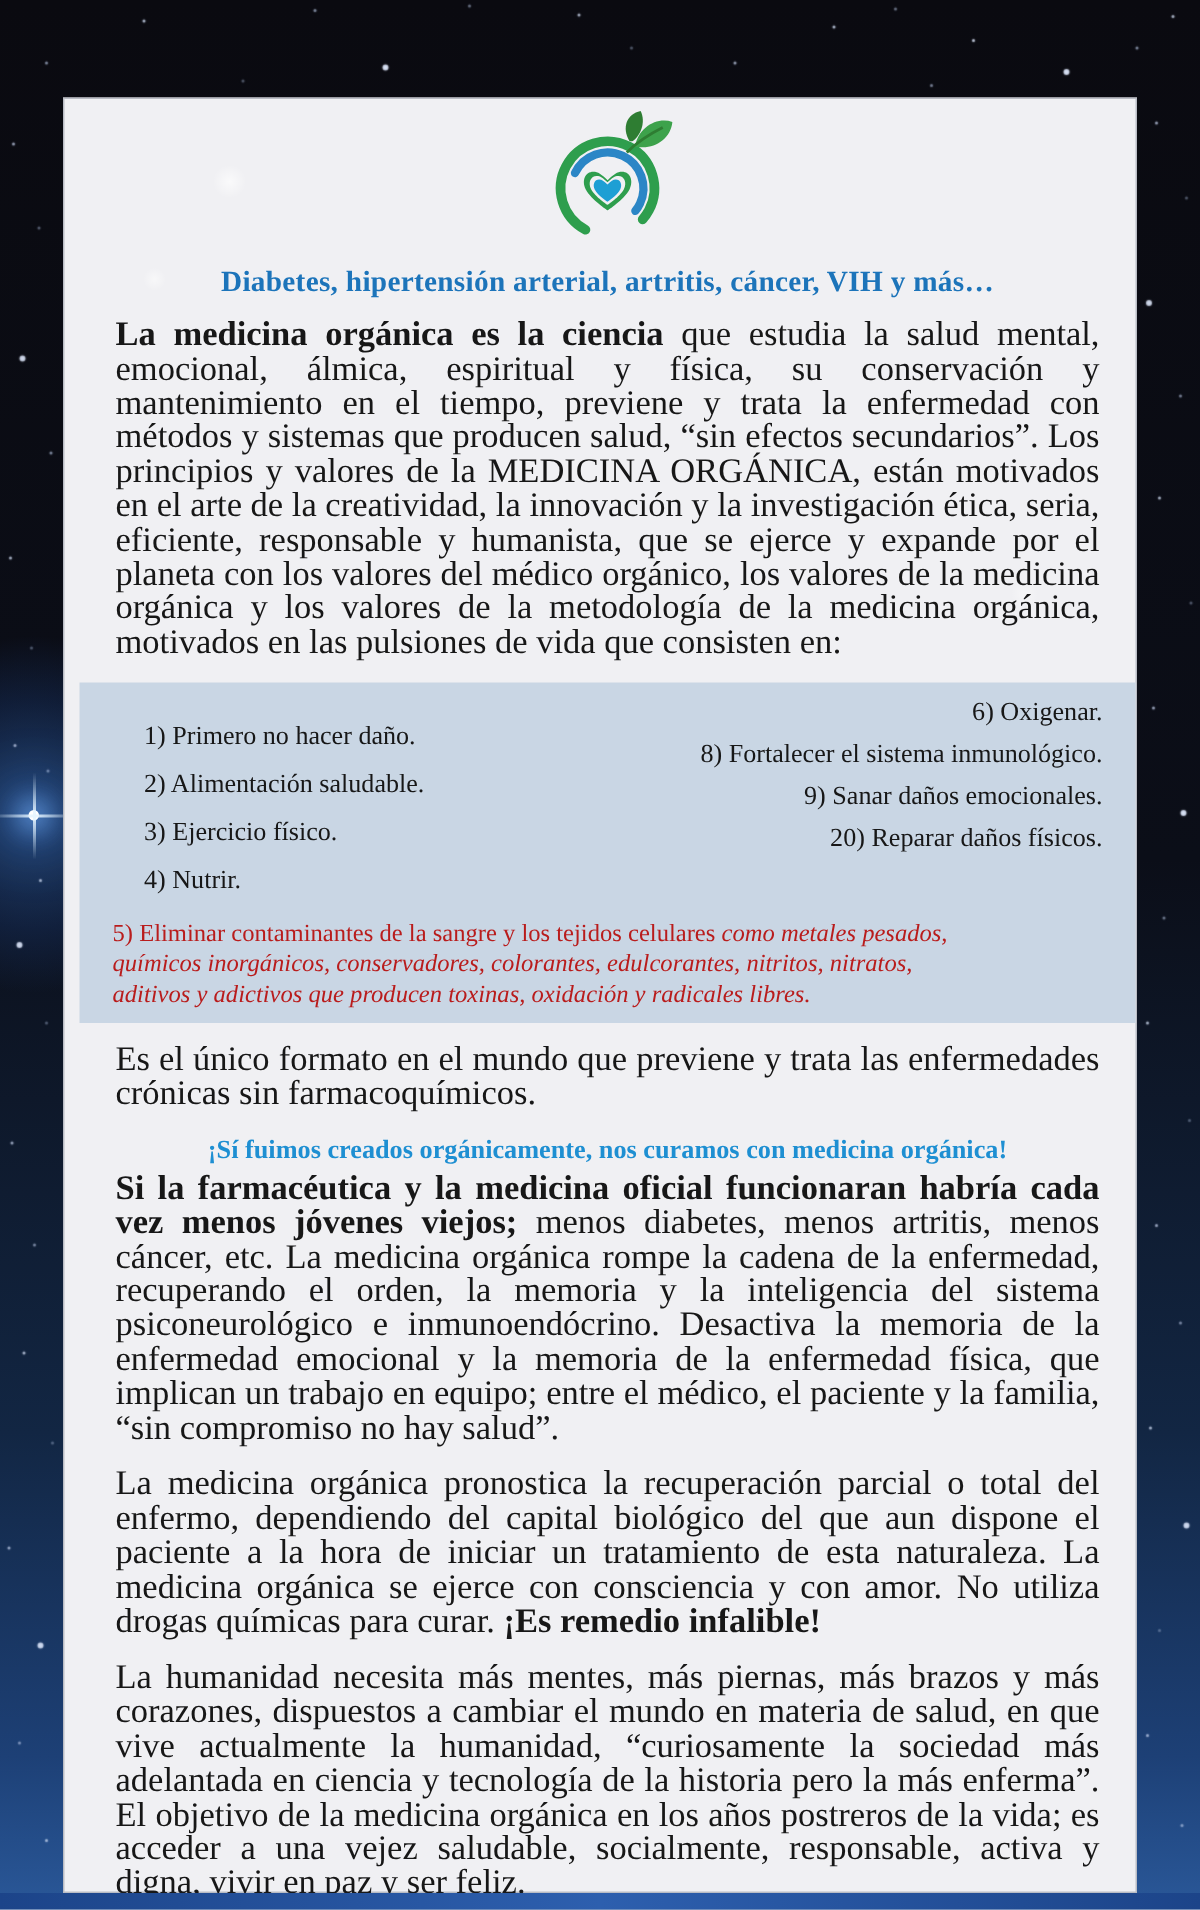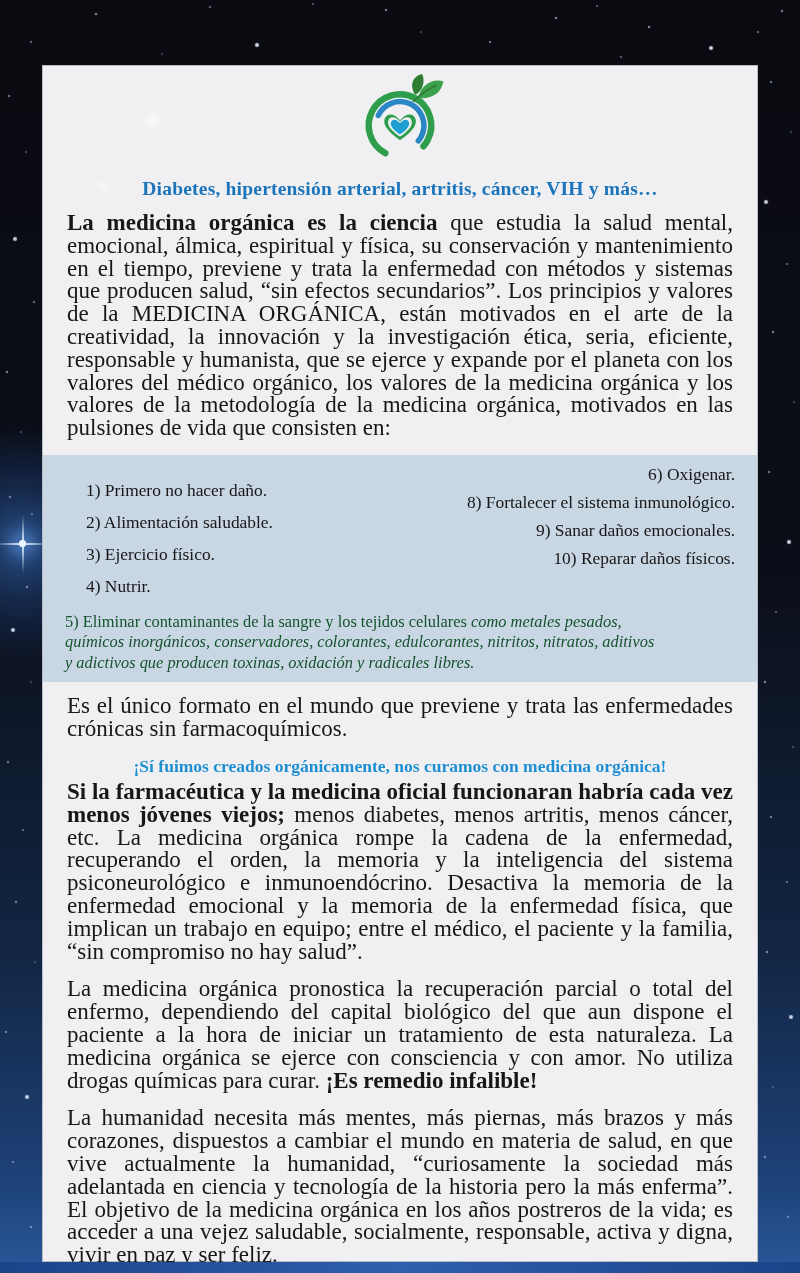--- a/index.html
+++ b/index.html
@@ -52,39 +52,39 @@
   }
   .bright-star::before{width:58px;height:2px;transform:translate(-50%,-50%);}
   .bright-star::after{width:2px;height:58px;background:linear-gradient(180deg,rgba(170,210,255,0),rgba(230,245,255,.95),rgba(170,210,255,0));transform:translate(-50%,-50%);}
   .card{
     position:absolute;left:42px;top:65px;width:716px;height:1197px;
     background:
       radial-gradient(16px 16px at 110px 55px, rgba(255,255,255,.65), rgba(255,255,255,0) 70%),
       radial-gradient(11px 11px at 60px 120px, rgba(255,255,255,.5), rgba(255,255,255,0) 70%),
       radial-gradient(13px 13px at 640px 330px, rgba(255,255,255,.4), rgba(255,255,255,0) 70%),
       #f0f0f3;
-    border:1px solid #b9bcc4;box-sizing:border-box;
+    border:1px solid #b9bcc4;box-sizing:border-box;padding-left:10px;
   }
   .logo-wrap{width:96px;height:92px;margin:8px auto 0;}
   .heading{
     text-align:center;color:#1c74ba;font-weight:bold;font-size:19.5px;
     margin:12px 10px 12px;letter-spacing:.2px;
   }
   .para{
     font-size:23px;line-height:22.8px;text-align:justify;color:#171717;
     margin:0 24px 15px;
   }
   .pulsiones{background:#c9d6e4;padding:8px 22px 9px;margin:14px 0 13px;}
   .cols{display:flex;}
   .col{list-style:none;margin:0;padding:0;font-size:17.4px;color:#171717;}
   .col-left{width:55%;padding-top:16px;margin-left:21px;}
   .col-left li{line-height:23px;margin-bottom:9px;}
   .col-right{width:45%;text-align:right;}
   .col-right li{line-height:23px;margin-bottom:5px;}
-  .item5{font-size:16.4px;line-height:20.5px;color:#14532d;margin:5px 0 0;padding-right:72px;text-align:left;}
+  .item5{font-size:16.4px;line-height:20.5px;color:#b91c1c;margin:5px 0 0;padding-right:72px;text-align:left;}
   .slogan{
     text-align:center;color:#1e8fd2;font-weight:bold;font-size:17.5px;
     margin:2px 30px 4px;
   }
   .closing{
     text-align:center;color:#1e82c8;font-weight:normal;font-size:18px;
     margin:4px 8px 12px;
   }
   .logo-row{display:flex;justify-content:center;align-items:center;gap:28px;margin-top:4px;}
   .seal-yellow{width:88px;height:80px;background:#fff;display:flex;align-items:center;justify-content:center;}
@@ -133,21 +133,21 @@
       <ul class="col col-left">
         <li>1) Primero no hacer daño.</li>
         <li>2) Alimentación saludable.</li>
         <li>3) Ejercicio físico.</li>
         <li>4) Nutrir.</li>
       </ul>
       <ul class="col col-right">
         <li>6) Oxigenar.</li>
         <li>8) Fortalecer el sistema inmunológico.</li>
         <li>9) Sanar daños emocionales.</li>
-        <li>10) Reparar daños físicos.</li>
+        <li>20) Reparar daños físicos.</li>
       </ul>
     </div>
     <p class="item5"><span>5) Eliminar contaminantes de la sangre y los tejidos celulares </span><i>como metales pesados, químicos inorgánicos, conservadores, colorantes, edulcorantes, nitritos, nitratos, aditivos y adictivos que producen toxinas, oxidación y radicales libres.</i></p>
   </div>
 
   <p class="para">Es el único formato en el mundo que previene y trata las enfermedades crónicas sin farmacoquímicos.</p>
 
   <p class="slogan">¡Sí fuimos creados orgánicamente, nos curamos con medicina orgánica!</p>
 
   <p class="para"><b>Si la farmacéutica y la medicina oficial funcionaran habría cada vez menos jóvenes viejos;</b><span> menos diabetes, menos artritis, menos cáncer, etc. La medicina orgánica rompe la cadena de la enfermedad, recuperando el orden, la memoria y la inteligencia del sistema psiconeurológico e inmunoendócrino. Desactiva la memoria de la enfermedad emocional y la memoria de la enfermedad física, que implican un trabajo en equipo; entre el médico, el paciente y la familia, “sin compromiso no hay salud”.</span></p>

